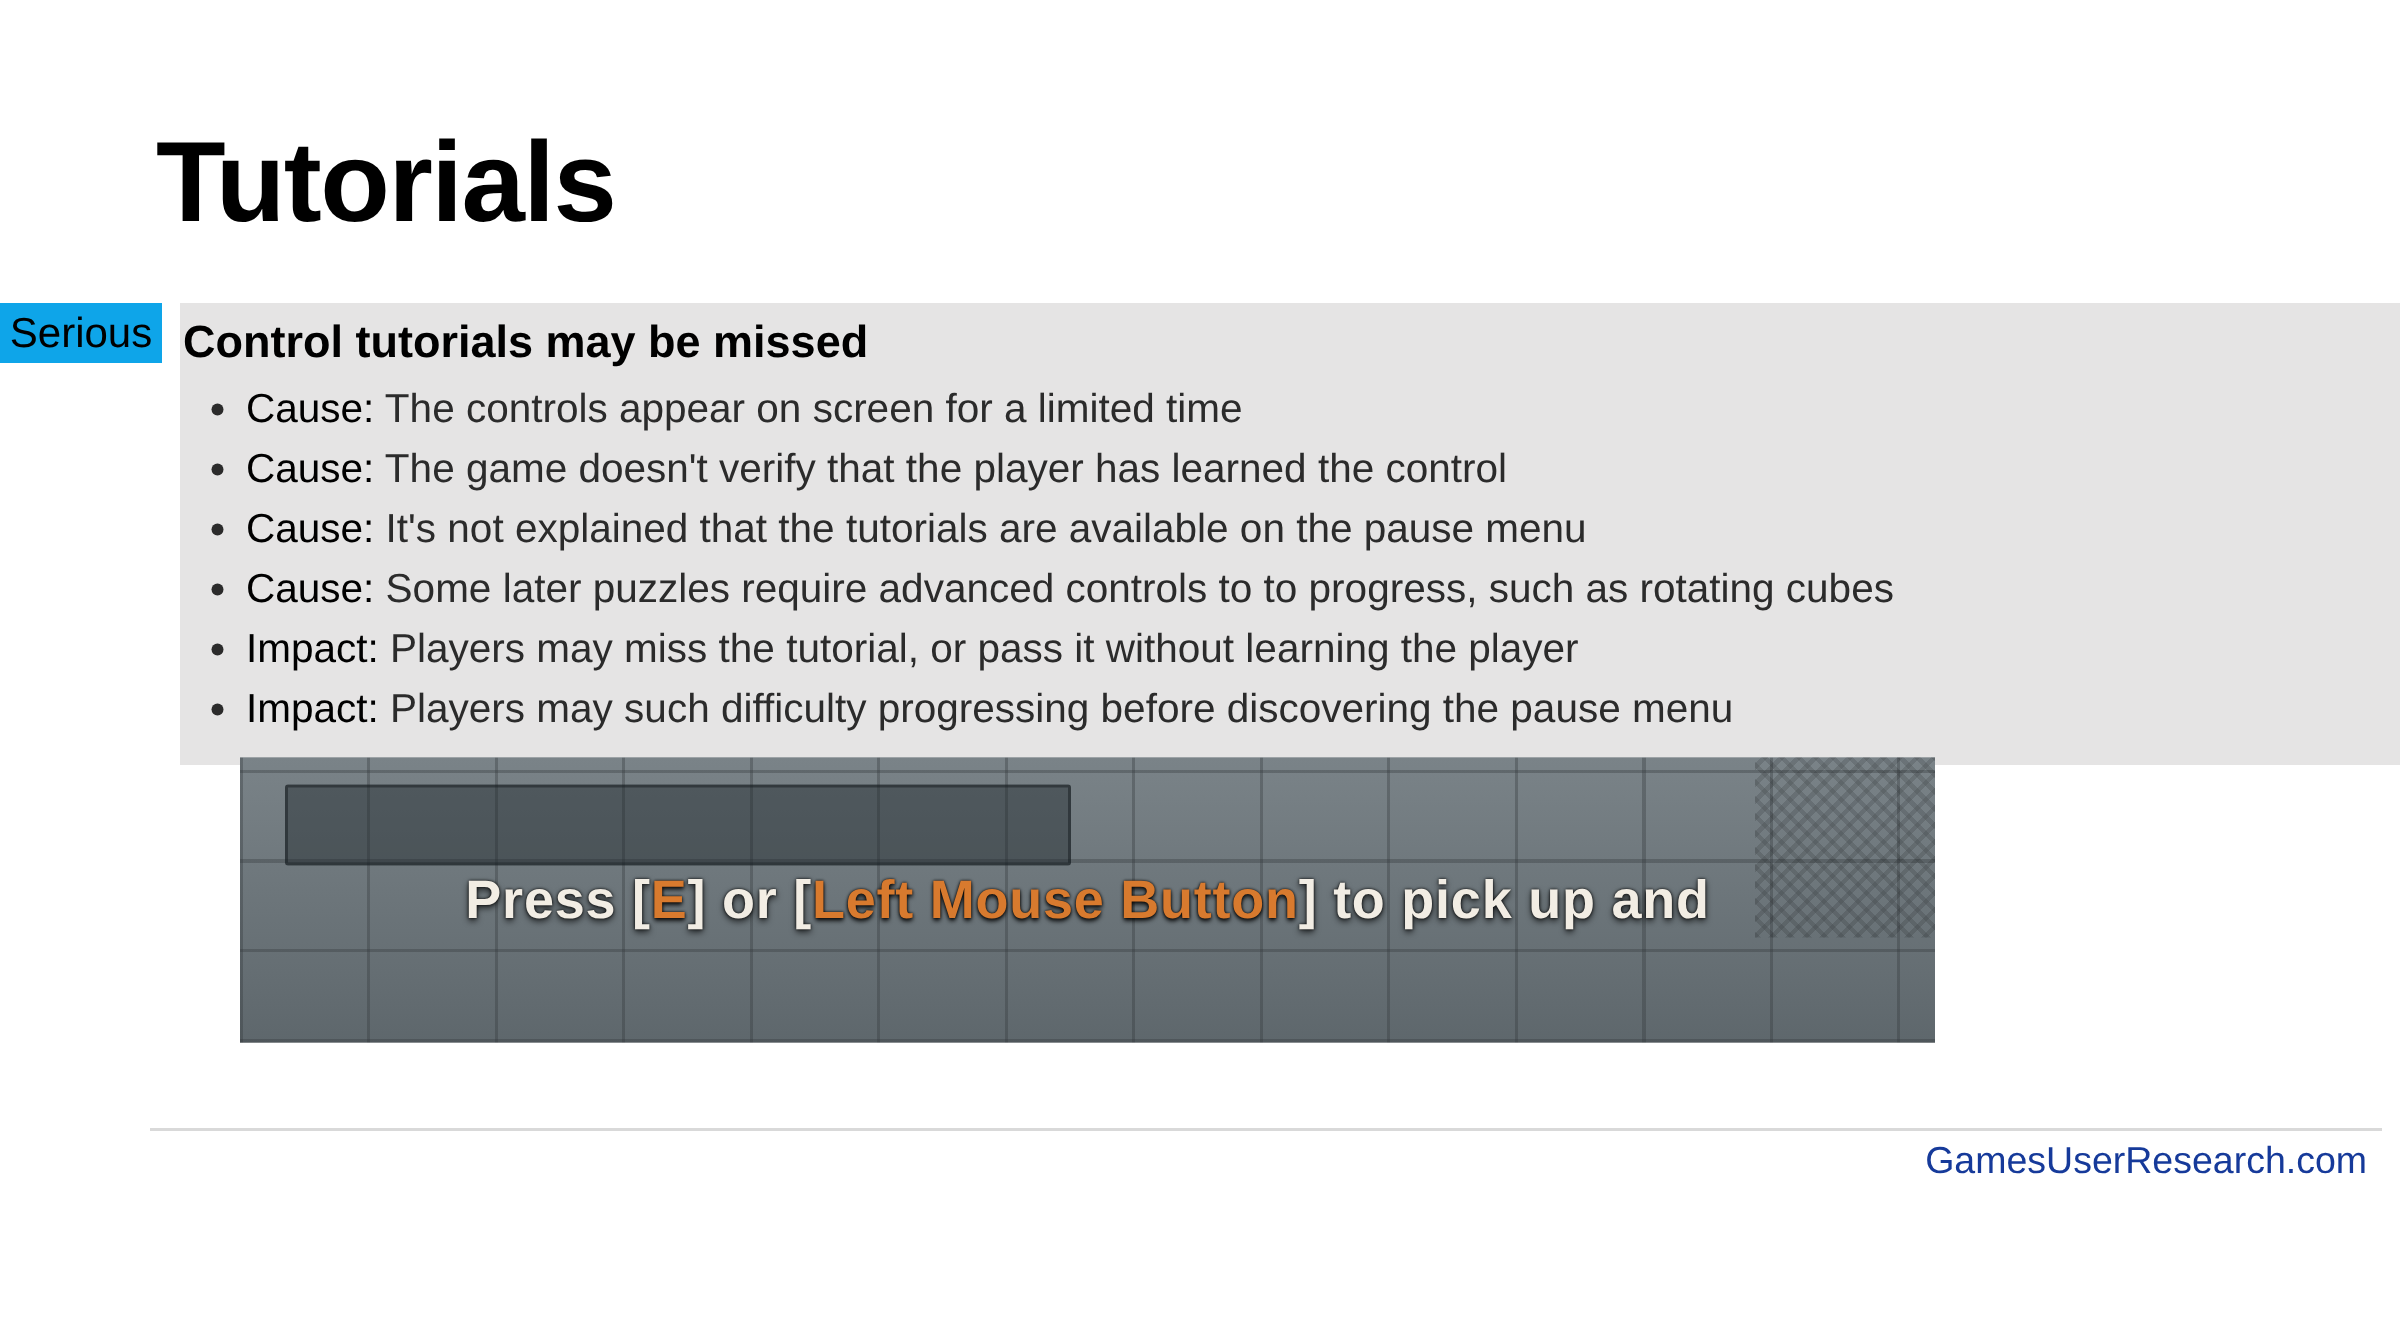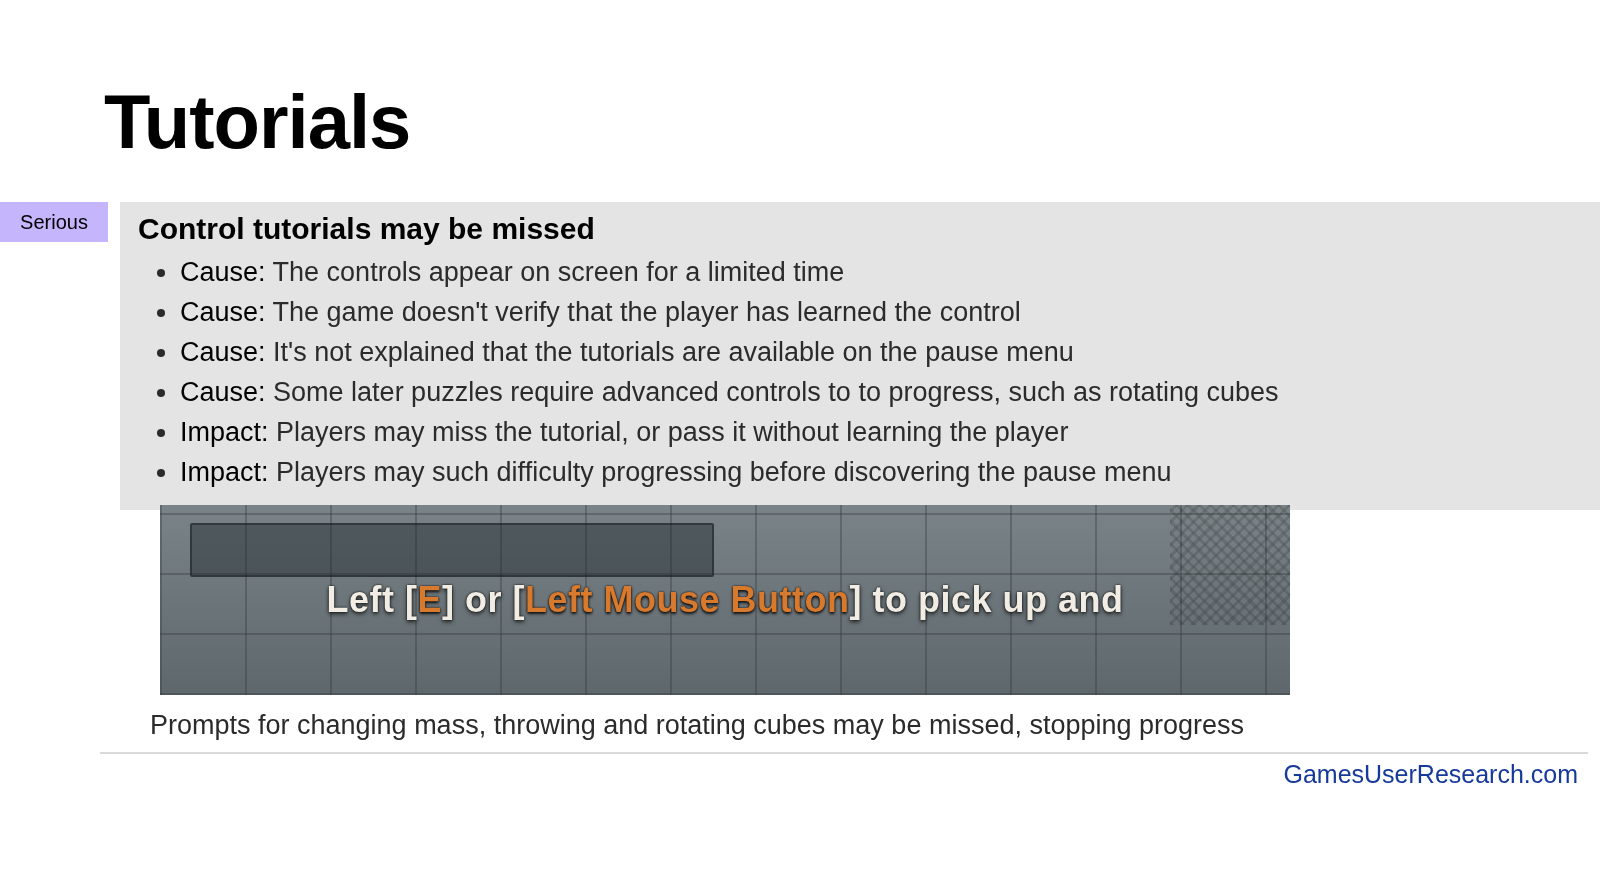--- a/index.html
+++ b/index.html
@@ -25,34 +25,34 @@
     font-size: 76px;
     font-weight: 700;
     letter-spacing: -1px;
   }
   .tag {
     position: absolute;
     left: 0;
     top: 202px;
     height: 40px;
     width: 108px;
-    background: #c4b5fd;
+    background: #0ea5e9;
     color: #000;
-    font-size: 20px;
+    font-size: 28px;
     display: flex;
     align-items: center;
     justify-content: center;
   }
   .panel {
     position: absolute;
     left: 120px;
     top: 202px;
     right: 0;
     background: #e5e4e4;
-    padding: 8px 18px 18px 18px;
+    padding: 8px 18px 18px 2px;
     box-sizing: border-box;
     width: 1480px;
   }
   .issue-title {
     font-size: 30px;
     font-weight: 700;
     margin: 2px 0 6px 0;
   }
   ul.points {
     margin: 0;
@@ -171,24 +171,23 @@
       <li><span class="label">Cause:</span><span> Some later puzzles require advanced controls to to progress, such as rotating cubes</span></li>
       <li><span class="label">Impact:</span><span> Players may miss the tutorial, or pass it without learning the player</span></li>
       <li><span class="label">Impact:</span><span> Players may such difficulty progressing before discovering the pause menu</span></li>
     </ul>
   </div>
 
   <div class="shot">
     <div class="shot-top"></div>
     <div class="prompt">
       <div>
-        <span>Left [</span><span class="hl">E</span><span>] or [</span><span class="hl">Left Mouse Button</span><span>] to pick up and</span>
+        <span>Press [</span><span class="hl">E</span><span>] or [</span><span class="hl">Left Mouse Button</span><span>] to pick up and</span>
       </div>
     </div>
   </div>
 
-  <div class="caption">Prompts for changing mass, throwing and rotating cubes may be missed, stopping progress</div>
 
   <div class="hr"></div>
 
   <div class="footer">GamesUserResearch.com</div>
 
 </div>
 
 </body></html>

